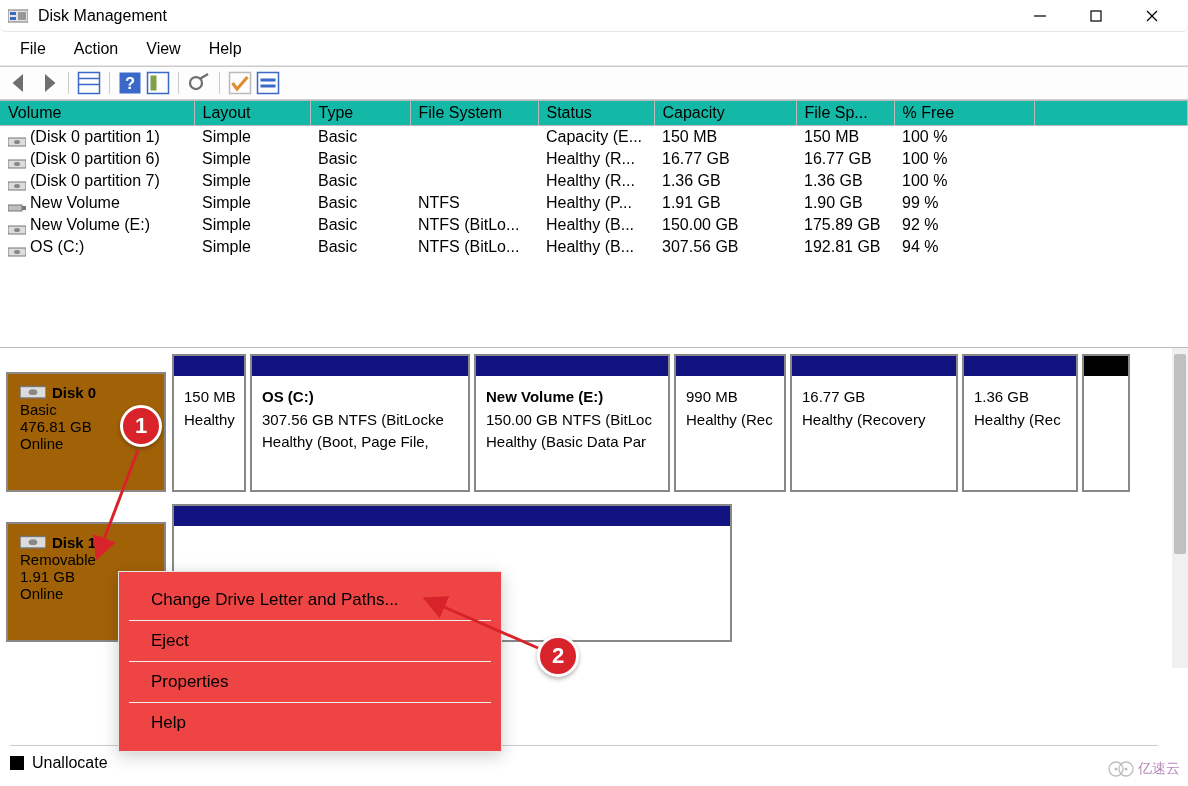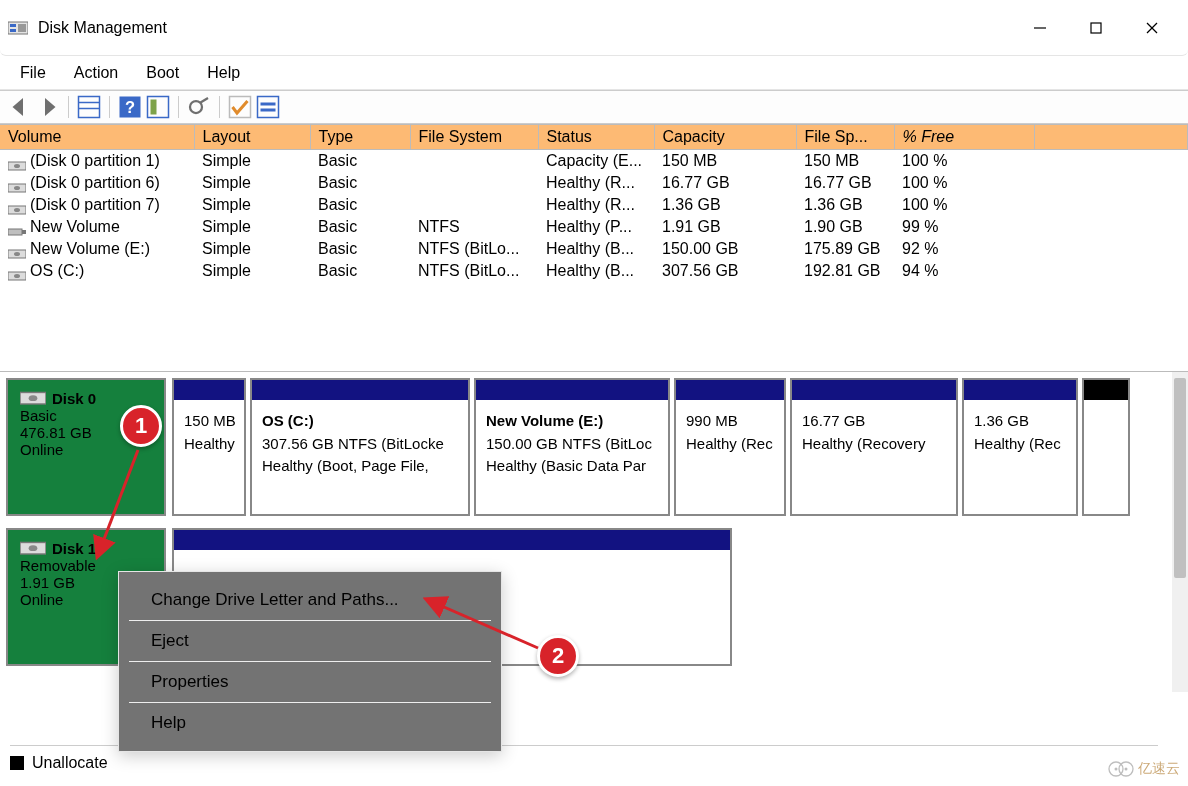--- a/index.html
+++ b/index.html
@@ -1,70 +1,70 @@
 <!DOCTYPE html>
 <html><head>
 <meta charset="utf-8">
 <style>
 * { box-sizing: border-box; margin: 0; padding: 0; }
 body { font-family: "Segoe UI", Arial, sans-serif; font-size: 15px; background: #fff; color: #000; width: 1188px; height: 786px; overflow: hidden; position: relative; }
 
 
-.titlebar { display: flex; align-items: center; height: 56px; padding: 0 8px; border-bottom: 1px solid #e5e5e5; border-radius: 6px; }
+.titlebar { display: flex; align-items: center; height: 32px; padding: 0 8px; border-bottom: 1px solid #e5e5e5; border-radius: 6px; }
 .titlebar .app-icon { width: 20px; height: 16px; margin-right: 10px; display: inline-flex; }
 .titlebar .title { flex: 1; font-size: 16px; }
 .titlebar .win-controls { display: flex; }
 .titlebar .win-btn { width: 56px; height: 40px; display: flex; align-items: center; justify-content: center; cursor: pointer; }
 .titlebar .win-btn svg { width: 14px; height: 14px; }
 
 
 .menubar { display: flex; height: 34px; align-items: center; padding: 0 8px; border-bottom: 1px solid #e5e5e5; gap: 4px; }
 .menubar .menu-item { padding: 4px 12px; font-size: 16px; cursor: pointer; }
 
 
 .toolbar { display: flex; height: 34px; align-items: center; padding: 4px 8px; border-top: 1px solid #ccc; border-bottom: 1px solid #ccc; gap: 4px; background: #fdfdfd; }
 .toolbar .tool-btn { width: 24px; height: 24px; display: flex; align-items: center; justify-content: center; cursor: pointer; }
 .toolbar .sep { width: 1px; height: 22px; background: #ccc; margin: 0 4px; }
 
 
 .vol-table { width: 100%; border-collapse: collapse; font-size: 16px; }
-.vol-table th { text-align: left; font-weight: normal; border: 1px solid #bbb; padding: 3px 8px; background: #fdba74; user-select: none; cursor: pointer; }
+.vol-table th { text-align: left; font-weight: normal; border: 1px solid #bbb; padding: 3px 8px; background: #14b8a6; user-select: none; cursor: pointer; }
 .vol-table th:first-child { border-left: none; }
 .vol-table td { padding: 2px 8px; white-space: nowrap; overflow: hidden; }
 .vol-table td .vol-icon { width: 18px; height: 10px; margin-right: 4px; display: inline-block; vertical-align: middle; }
 .vol-area { border-bottom: 1px solid #bbb; height: 248px; overflow: hidden; }
 
 
 .disk-pane { position: relative; margin-top: 0; padding-right: 20px; }
 .disk-row { display: flex; height: 150px; padding: 6px 0 6px 6px; position: relative; }
-.disk-label { width: 160px; border: 2px solid #888; padding: 10px 12px; background: #15803d; }
+.disk-label { width: 160px; border: 2px solid #888; padding: 10px 12px; background: #a16207; margin-top: 18px; }
 .disk-stripe { display: flex; flex: 1; gap: 4px; margin-left: 6px; }
 .part { border: 2px solid #888; display: flex; flex-direction: column; overflow: hidden; }
 .part .bar { height: 20px; background: #121281; }
 .part .bar.black { background: #000; }
 .part .body { padding: 10px 10px; flex: 1; overflow: hidden; white-space: nowrap; line-height: 1.5; }
 .part .body b { font-weight: 600; }
 .disk-label b { font-weight: 700; }
 .disk-icon { width: 26px; height: 14px; display: inline-block; margin-right: 6px; vertical-align: -1px; }
 .vscroll { position: absolute; right: 0; top: 0; bottom: 0; width: 16px; background: #f0f0f0; }
 .vscroll .thumb { background: #c0c0c0; margin: 2px; border-radius: 2px; }
 
 .legend { position: absolute; bottom: 14px; left: 10px; display: flex; align-items: center; gap: 8px; font-size: 16px; border-top: 1px solid #ccc; padding-top: 8px; width: calc(100% - 40px); }
 .legend .sw { width: 14px; height: 14px; background: #000; border: 1px solid #000; }
 
 
-.ctx-menu { position: absolute; background: #737373; box-shadow: 0 4px 16px rgba(0,0,0,.2); border: 1px solid #e5e5e5; padding: 8px 0; }
+.ctx-menu { position: absolute; background: #ef4444; box-shadow: 0 4px 16px rgba(0,0,0,.2); border: 1px solid #e5e5e5; padding: 8px 0; }
 .ctx-menu .ctx-item { padding: 10px 44px 10px 22px; font-size: 17px; cursor: pointer; border-bottom: 1px solid #eee; margin: 0 10px; }
 .ctx-menu .ctx-item:last-child { border-bottom: none; }
 
 
 .badge { position: absolute; width: 42px; height: 42px; border-radius: 50%; background: #d8232a; color: #fff; font-size: 22px; font-weight: 600; display: flex; align-items: center; justify-content: center; box-shadow: 0 2px 4px rgba(0,0,0,.3); border: 3px solid #fff; }
 .arrow-svg { position: absolute; pointer-events: none; }
 
-.watermark { position: absolute; right: 8px; bottom: 8px; font-size: 14px; color: #a16207; display: flex; align-items: center; gap: 4px; opacity: .55; }
+.watermark { position: absolute; right: 8px; bottom: 8px; font-size: 14px; color: #701a75; display: flex; align-items: center; gap: 4px; opacity: .55; }
 </style>
 </head>
 <body>
 
 <div class="titlebar">
   <span class="app-icon">
     <svg viewBox="0 0 20 16">
         <rect x="0" y="2" width="20" height="12" fill="#e4e4e4" stroke="#777"></rect>
         <rect x="2" y="4" width="6" height="3" fill="#3a69c7"></rect>
         <rect x="2" y="9" width="6" height="3" fill="#3a69c7"></rect>
@@ -88,21 +88,21 @@
           <line x1="2" y1="2" x2="12" y2="12" stroke="#000" stroke-width="1.3"></line>
           <line x1="12" y1="2" x2="2" y2="12" stroke="#000" stroke-width="1.3"></line>
         </svg>
       </div>
   </div>
 </div>
 
 <div class="menubar">
   <span class="menu-item">File</span>
   <span class="menu-item">Action</span>
-  <span class="menu-item">Boot</span>
+  <span class="menu-item">View</span>
   <span class="menu-item">Help</span>
 </div>
 
 <div class="toolbar">
   <span class="tool-btn">
       <svg viewBox="0 0 16 16">
         <path d="M10 2 L3 8 L10 14 Z" fill="#6f6f6f"></path>
       </svg>
     </span>
   <span class="tool-btn">
@@ -158,21 +158,21 @@
   <table class="vol-table">
     <thead>
         <tr id="vol-header">
           <th style="width: 194px;">Volume</th>
           <th style="width: 116px;">Layout</th>
           <th style="width: 100px;">Type</th>
           <th style="width: 128px;">File System</th>
           <th style="width: 116px;">Status</th>
           <th style="width: 142px;">Capacity</th>
           <th style="width: 98px;">File Sp...</th>
-          <th style="width: 140px; font-style: italic;">% Free</th>
+          <th style="width: 140px;">% Free</th>
           <th></th>
         </tr>
       </thead>
     <tbody id="vol-body">
         <tr>
           <td><span class="vol-icon"><svg viewBox="0 0 18 10">
                 <rect x="0" y="1" width="18" height="8" fill="#dcdcdc" stroke="#777"></rect>
                 <ellipse cx="9" cy="5" rx="3" ry="2" fill="#888"></ellipse>
               </svg></span>(Disk 0 partition 1)</td>
           <td>Simple</td>

